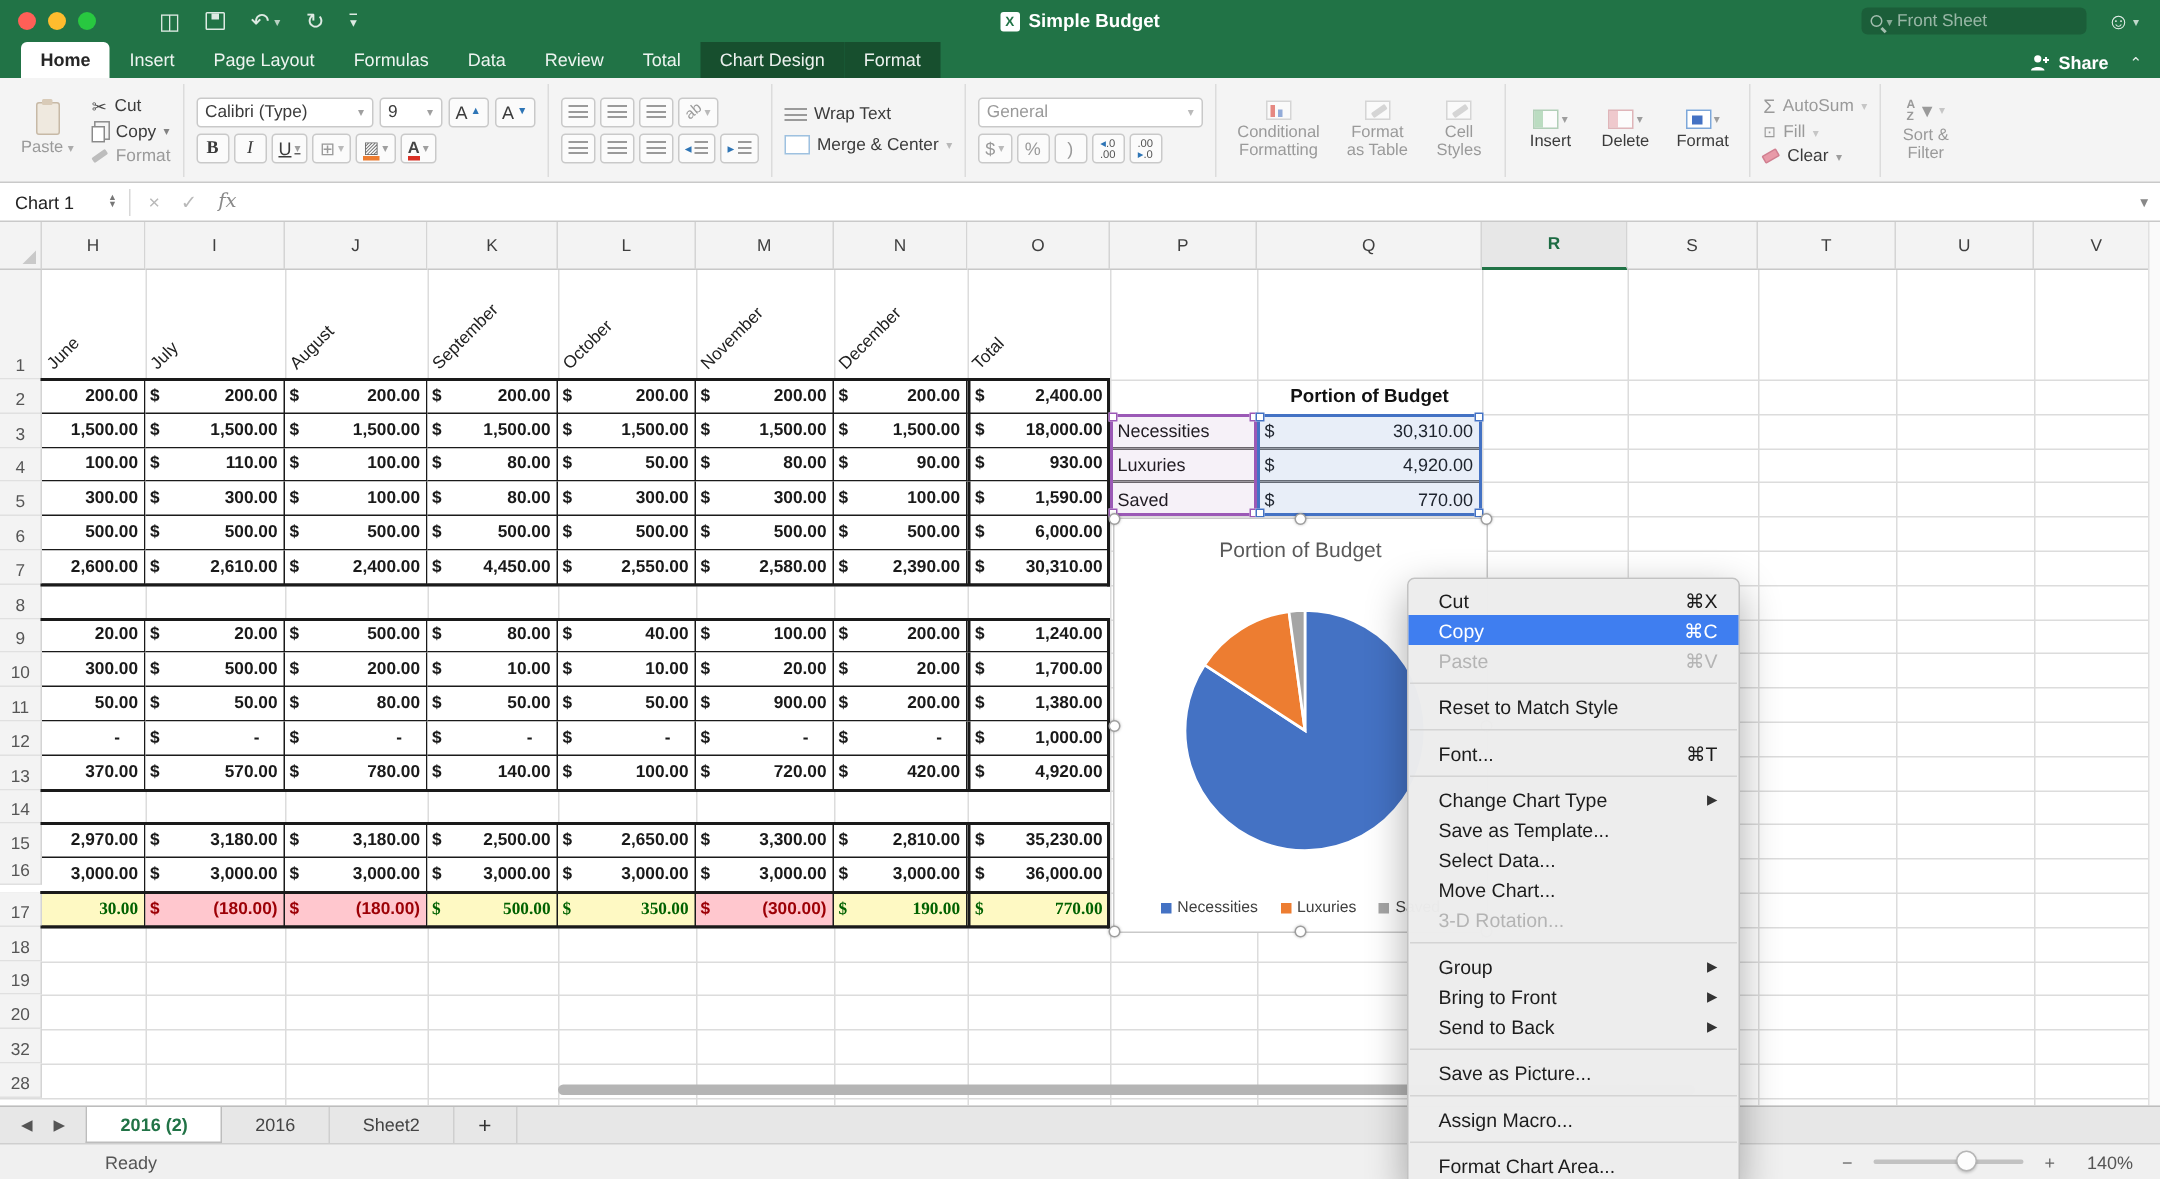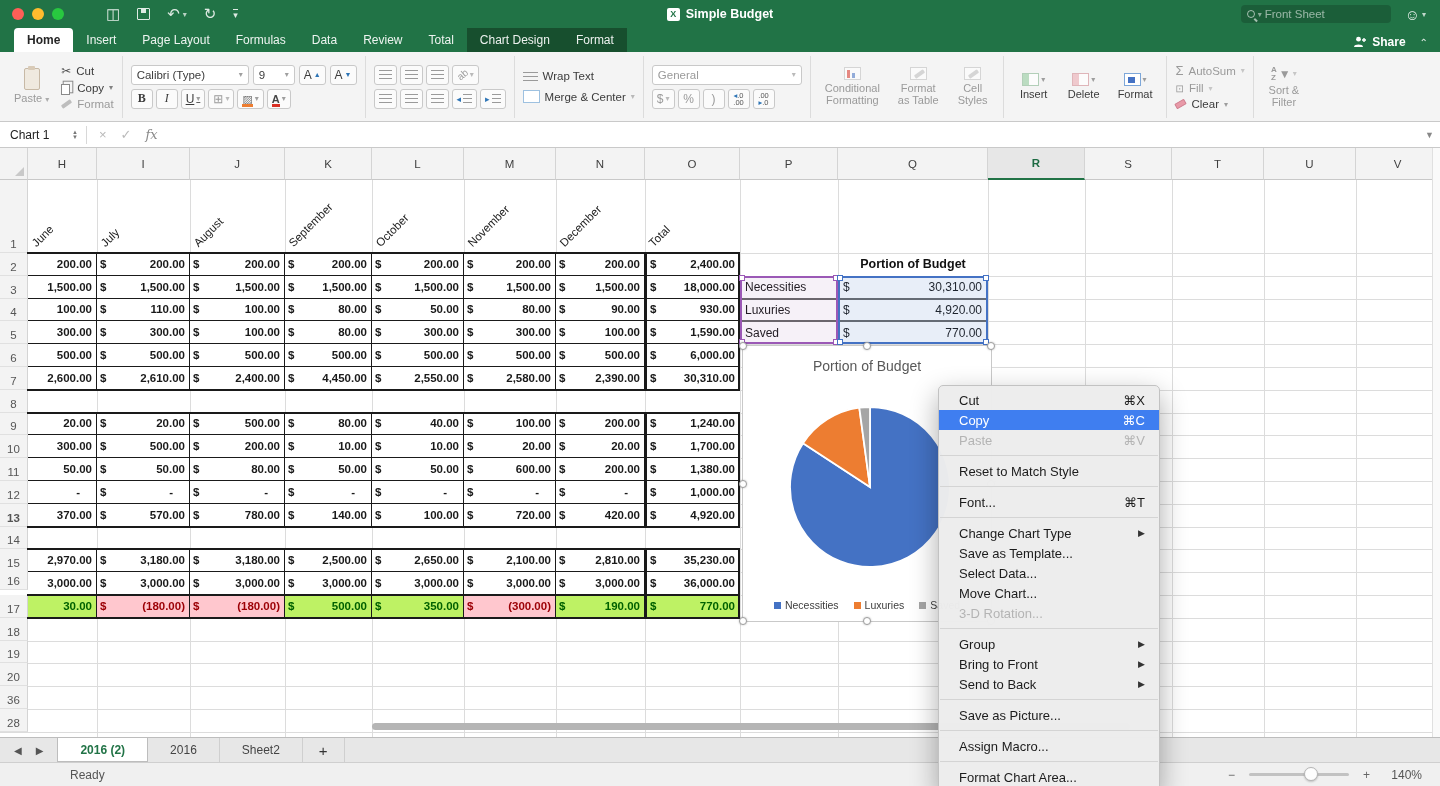--- a/index.html
+++ b/index.html
@@ -90,21 +90,21 @@
   .corner::after { content:""; position:absolute; right:3px; bottom:3px; border-left:9px solid transparent; border-bottom:9px solid #c9c9c9; }
   .colhead { position:absolute; top:0; height:32px; background:#f3f3f3; border-right:1px solid #d4d4d4; border-bottom:1px solid #c8c8c8; display:flex; align-items:center; justify-content:center; font-size:11.5px; color:#3f3f3f; }
   .colhead.hl { background:#e7e7e7; color:#1d6b43; font-weight:bold; border-bottom:2px solid #217346; }
   .rowhead { position:absolute; left:0; width:28px; background:#f3f3f3; border-right:1px solid #d4d4d4; border-bottom:1px solid #e0e0e0; display:flex; align-items:flex-end; justify-content:center; font-size:11.5px; color:#555; padding-bottom:2px; }
   .gl { position:absolute; background:#dcdcdc; }
   .cell { position:absolute; background:#fff; border-right:1px solid #1a1a1a; border-bottom:1px solid #1a1a1a; display:flex; align-items:center; justify-content:space-between; font-size:11.5px; font-weight:600; color:#1a1a1a; }
   .cell .cur { padding-left:3px; }
   .cell .val { padding-right:4px; margin-left:auto; }
   .cell .val.dash { padding-right:16px; }
   .cell.thickL { border-left:2px solid #1a1a1a; }
-  .cell.pos { background:#bef264; color:#006100; }
+  .cell.pos { background:#fef9c3; color:#006100;font-family:Liberation Serif, serif; }
   .cell.neg { background:#ffc7ce; color:#9c0006; }
   .block { position:absolute; border:2px solid #1a1a1a; border-left:none; pointer-events:none; }
   .monthlbl { position:absolute; font-size:11.5px; color:#222; transform:rotate(-45deg); transform-origin:left bottom; white-space:nowrap; }
   .tcell { position:absolute; display:flex; align-items:center; font-size:12px; color:#1a1a1a; border:1px solid #6a6a6a; background:#fff; }
   .tcell.moneyc { justify-content:space-between; }
   .tcell .cur { padding-left:4px; }
   .tcell .val { padding-right:5px; margin-left:auto; }
   .ttitle { position:absolute; display:flex; align-items:center; justify-content:center; font-size:12.5px; font-weight:600; color:#111; }
   .range { position:absolute; pointer-events:none; }
   .range.purple { border:2px solid #9b59b6; background:rgba(130,60,160,.07); }
@@ -502,29 +502,29 @@
       <div class="rowhead" style="top: 127.8px; height: 22.8px;">3</div>
       <div class="rowhead" style="top: 150.6px; height: 22.8px;">4</div>
       <div class="rowhead" style="top: 173.4px; height: 22.8px;">5</div>
       <div class="rowhead" style="top: 196.2px; height: 22.8px;">6</div>
       <div class="rowhead" style="top: 219px; height: 22.8px;">7</div>
       <div class="rowhead" style="top: 241.8px; height: 22.8px;">8</div>
       <div class="rowhead" style="top: 264.6px; height: 22.8px;">9</div>
       <div class="rowhead" style="top: 287.4px; height: 22.8px;">10</div>
       <div class="rowhead" style="top: 310.2px; height: 22.8px;">11</div>
       <div class="rowhead" style="top: 333px; height: 22.8px;">12</div>
-      <div class="rowhead" style="top: 355.8px; height: 22.8px; font-weight: bold;">13</div>
+      <div class="rowhead" style="top: 355.8px; height: 22.8px;">13</div>
       <div class="rowhead" style="top: 378.6px; height: 22.8px;">14</div>
       <div class="rowhead" style="top: 401.4px; height: 22.8px;">15</div>
       <div class="rowhead" style="top: 419px; height: 22.8px;">16</div>
       <div class="rowhead" style="top: 447px; height: 22.8px;">17</div>
       <div class="rowhead" style="top: 469.8px; height: 22.8px;">18</div>
       <div class="rowhead" style="top: 492.6px; height: 22.8px;">19</div>
       <div class="rowhead" style="top: 515.4px; height: 22.8px;">20</div>
-      <div class="rowhead" style="top: 538.2px; height: 22.8px;">36</div>
+      <div class="rowhead" style="top: 538.2px; height: 22.8px;">32</div>
       <div class="rowhead" style="top: 561px; height: 22.8px;">28</div>
       <div class="monthlbl" style="left: 38px; top: 89px;">June</div>
       <div class="monthlbl" style="left: 107px; top: 89px;">July</div>
       <div class="monthlbl" style="left: 200px; top: 89px;">August</div>
       <div class="monthlbl" style="left: 295px; top: 89px;">September</div>
       <div class="monthlbl" style="left: 382px; top: 89px;">October</div>
       <div class="monthlbl" style="left: 474px; top: 89px;">November</div>
       <div class="monthlbl" style="left: 566px; top: 89px;">December</div>
       <div class="monthlbl" style="left: 655px; top: 89px;">Total</div>
       <div class="cell" style="left: 28px; top: 105px; width: 69px; height: 22.8px;">
@@ -790,21 +790,21 @@
       <div class="cell" style="left: 285px; top: 310.2px; width: 87px; height: 22.8px;">
         <span class="cur">$</span>
         <span class="val">50.00</span>
       </div>
       <div class="cell" style="left: 372px; top: 310.2px; width: 92px; height: 22.8px;">
         <span class="cur">$</span>
         <span class="val">50.00</span>
       </div>
       <div class="cell" style="left: 464px; top: 310.2px; width: 92px; height: 22.8px;">
         <span class="cur">$</span>
-        <span class="val">600.00</span>
+        <span class="val">900.00</span>
       </div>
       <div class="cell" style="left: 556px; top: 310.2px; width: 89px; height: 22.8px;">
         <span class="cur">$</span>
         <span class="val">200.00</span>
       </div>
       <div class="cell thickL" style="left: 645px; top: 310.2px; width: 95px; height: 22.8px;">
         <span class="cur">$</span>
         <span class="val">1,380.00</span>
       </div>
       <div class="cell" style="left: 28px; top: 333px; width: 69px; height: 22.8px;">
@@ -884,21 +884,21 @@
       <div class="cell" style="left: 285px; top: 401.4px; width: 87px; height: 22.8px;">
         <span class="cur">$</span>
         <span class="val">2,500.00</span>
       </div>
       <div class="cell" style="left: 372px; top: 401.4px; width: 92px; height: 22.8px;">
         <span class="cur">$</span>
         <span class="val">2,650.00</span>
       </div>
       <div class="cell" style="left: 464px; top: 401.4px; width: 92px; height: 22.8px;">
         <span class="cur">$</span>
-        <span class="val">2,100.00</span>
+        <span class="val">3,300.00</span>
       </div>
       <div class="cell" style="left: 556px; top: 401.4px; width: 89px; height: 22.8px;">
         <span class="cur">$</span>
         <span class="val">2,810.00</span>
       </div>
       <div class="cell thickL" style="left: 645px; top: 401.4px; width: 95px; height: 22.8px;">
         <span class="cur">$</span>
         <span class="val">35,230.00</span>
       </div>
       <div class="cell" style="left: 28px; top: 424.2px; width: 69px; height: 22.8px;">

